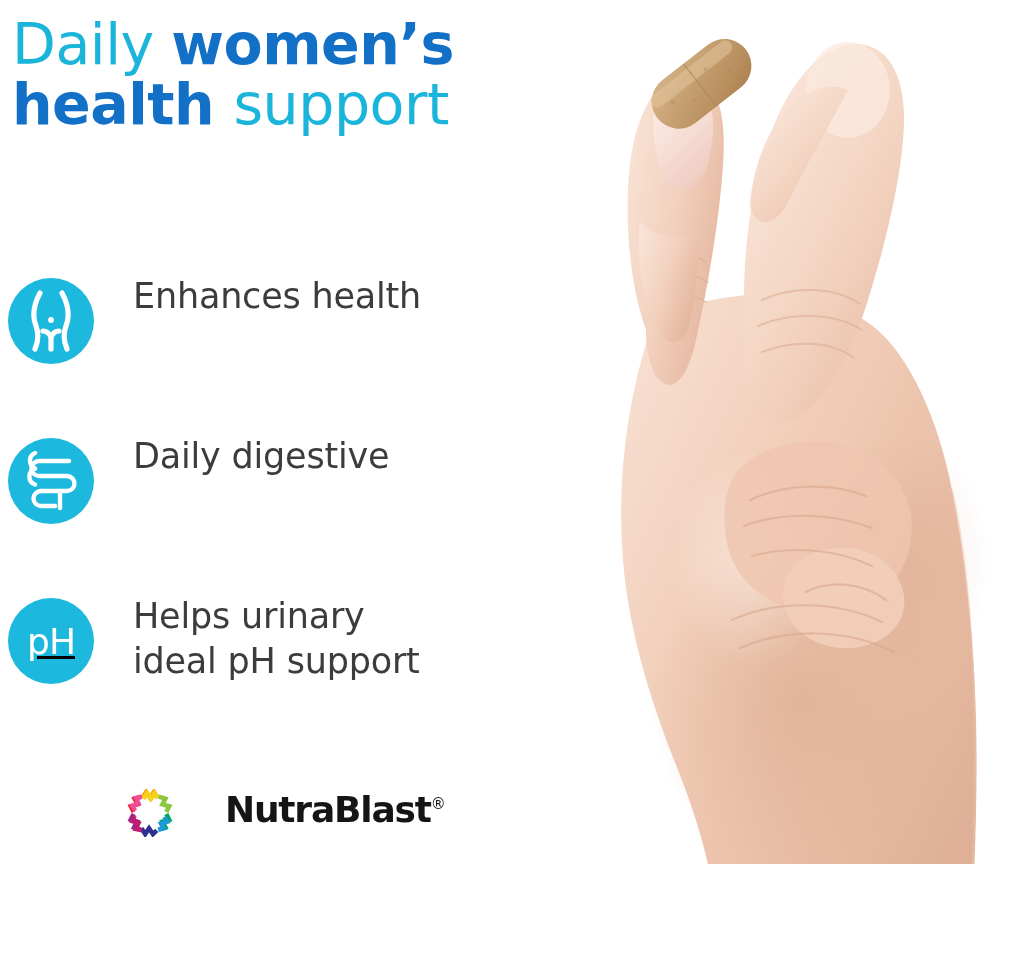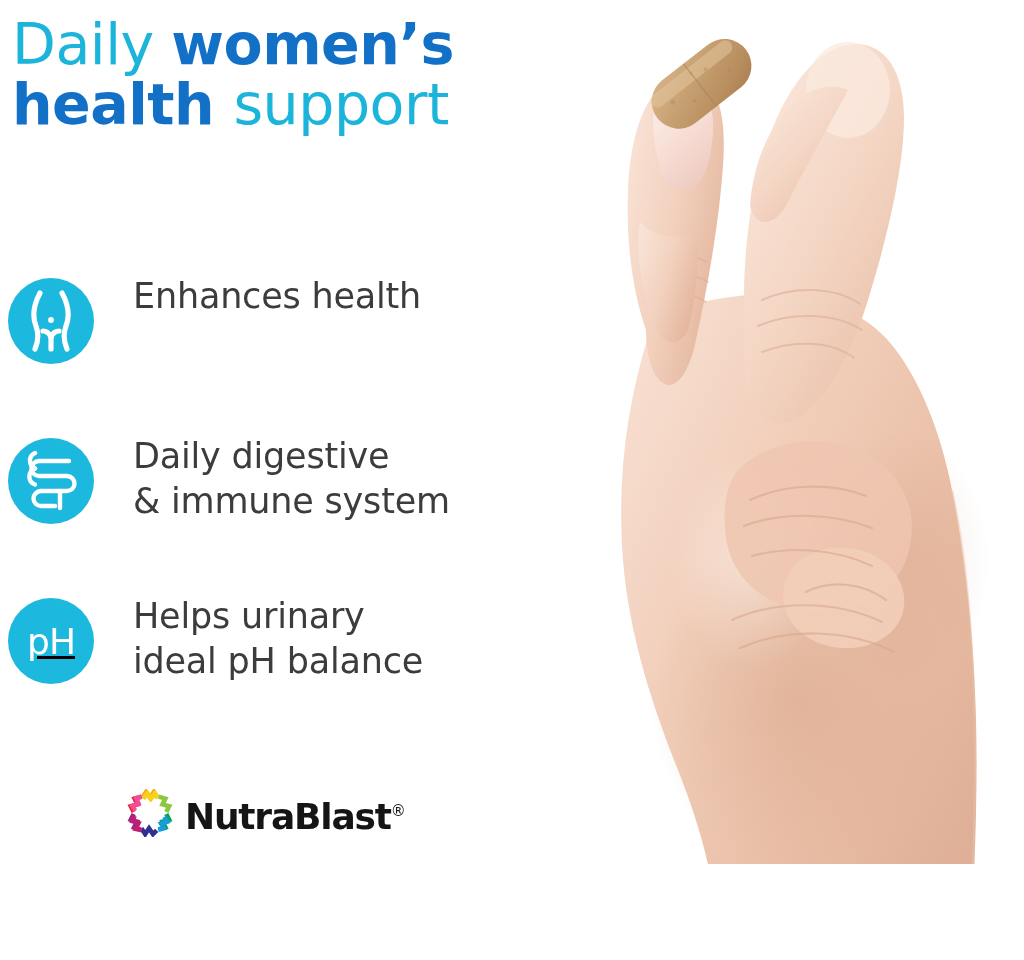--- a/index.html
+++ b/index.html
@@ -89,21 +89,22 @@
     display: block;
     white-space: nowrap;
   }
 
   
   .brand {
     position: absolute;
     left: 126px;
     top: 789px;
     display: flex;
-    align-items: flex-end;
+    align-items: flex-start;
+    gap: 40px;
   }
   .brand-mark {
     width: 48px;
     height: 48px;
     flex: none;
   }
   .brand-name {
     margin-left: 11px;
     font-size: 36px;
     font-weight: 700;
@@ -175,31 +176,30 @@
                      A 8.5 8.5 0 0 0 13 33.5"></path>
             <path d="M19 40
                      A 7.5 7.5 0 0 0 19 55
                      L 33 55"></path>
             <path d="M38 40 L 38 57"></path>
           </g>
         </svg>
       </div>
       <div class="benefit-text">
         <span>Daily digestive</span>
-        <span>&amp; immune system</span>
       </div>
     </div>
 
     <div class="benefit-row">
       <div class="benefit-icon">
         <span class="ph-text">pH</span>
       </div>
       <div class="benefit-text">
         <span>Helps urinary</span>
-        <span>ideal pH balance</span>
+        <span>ideal pH support</span>
       </div>
     </div>
 
   </div>
 
   <div class="brand">
     <svg class="brand-mark" viewBox="0 0 100 100" aria-hidden="true">
       <g stroke-width="9.5" fill="none" stroke-linecap="butt" stroke-linejoin="miter">
 
         <path d="M34 18 L 42 6 L 50 18 L 58 6 L 66 18" stroke="#F5A623"></path>

